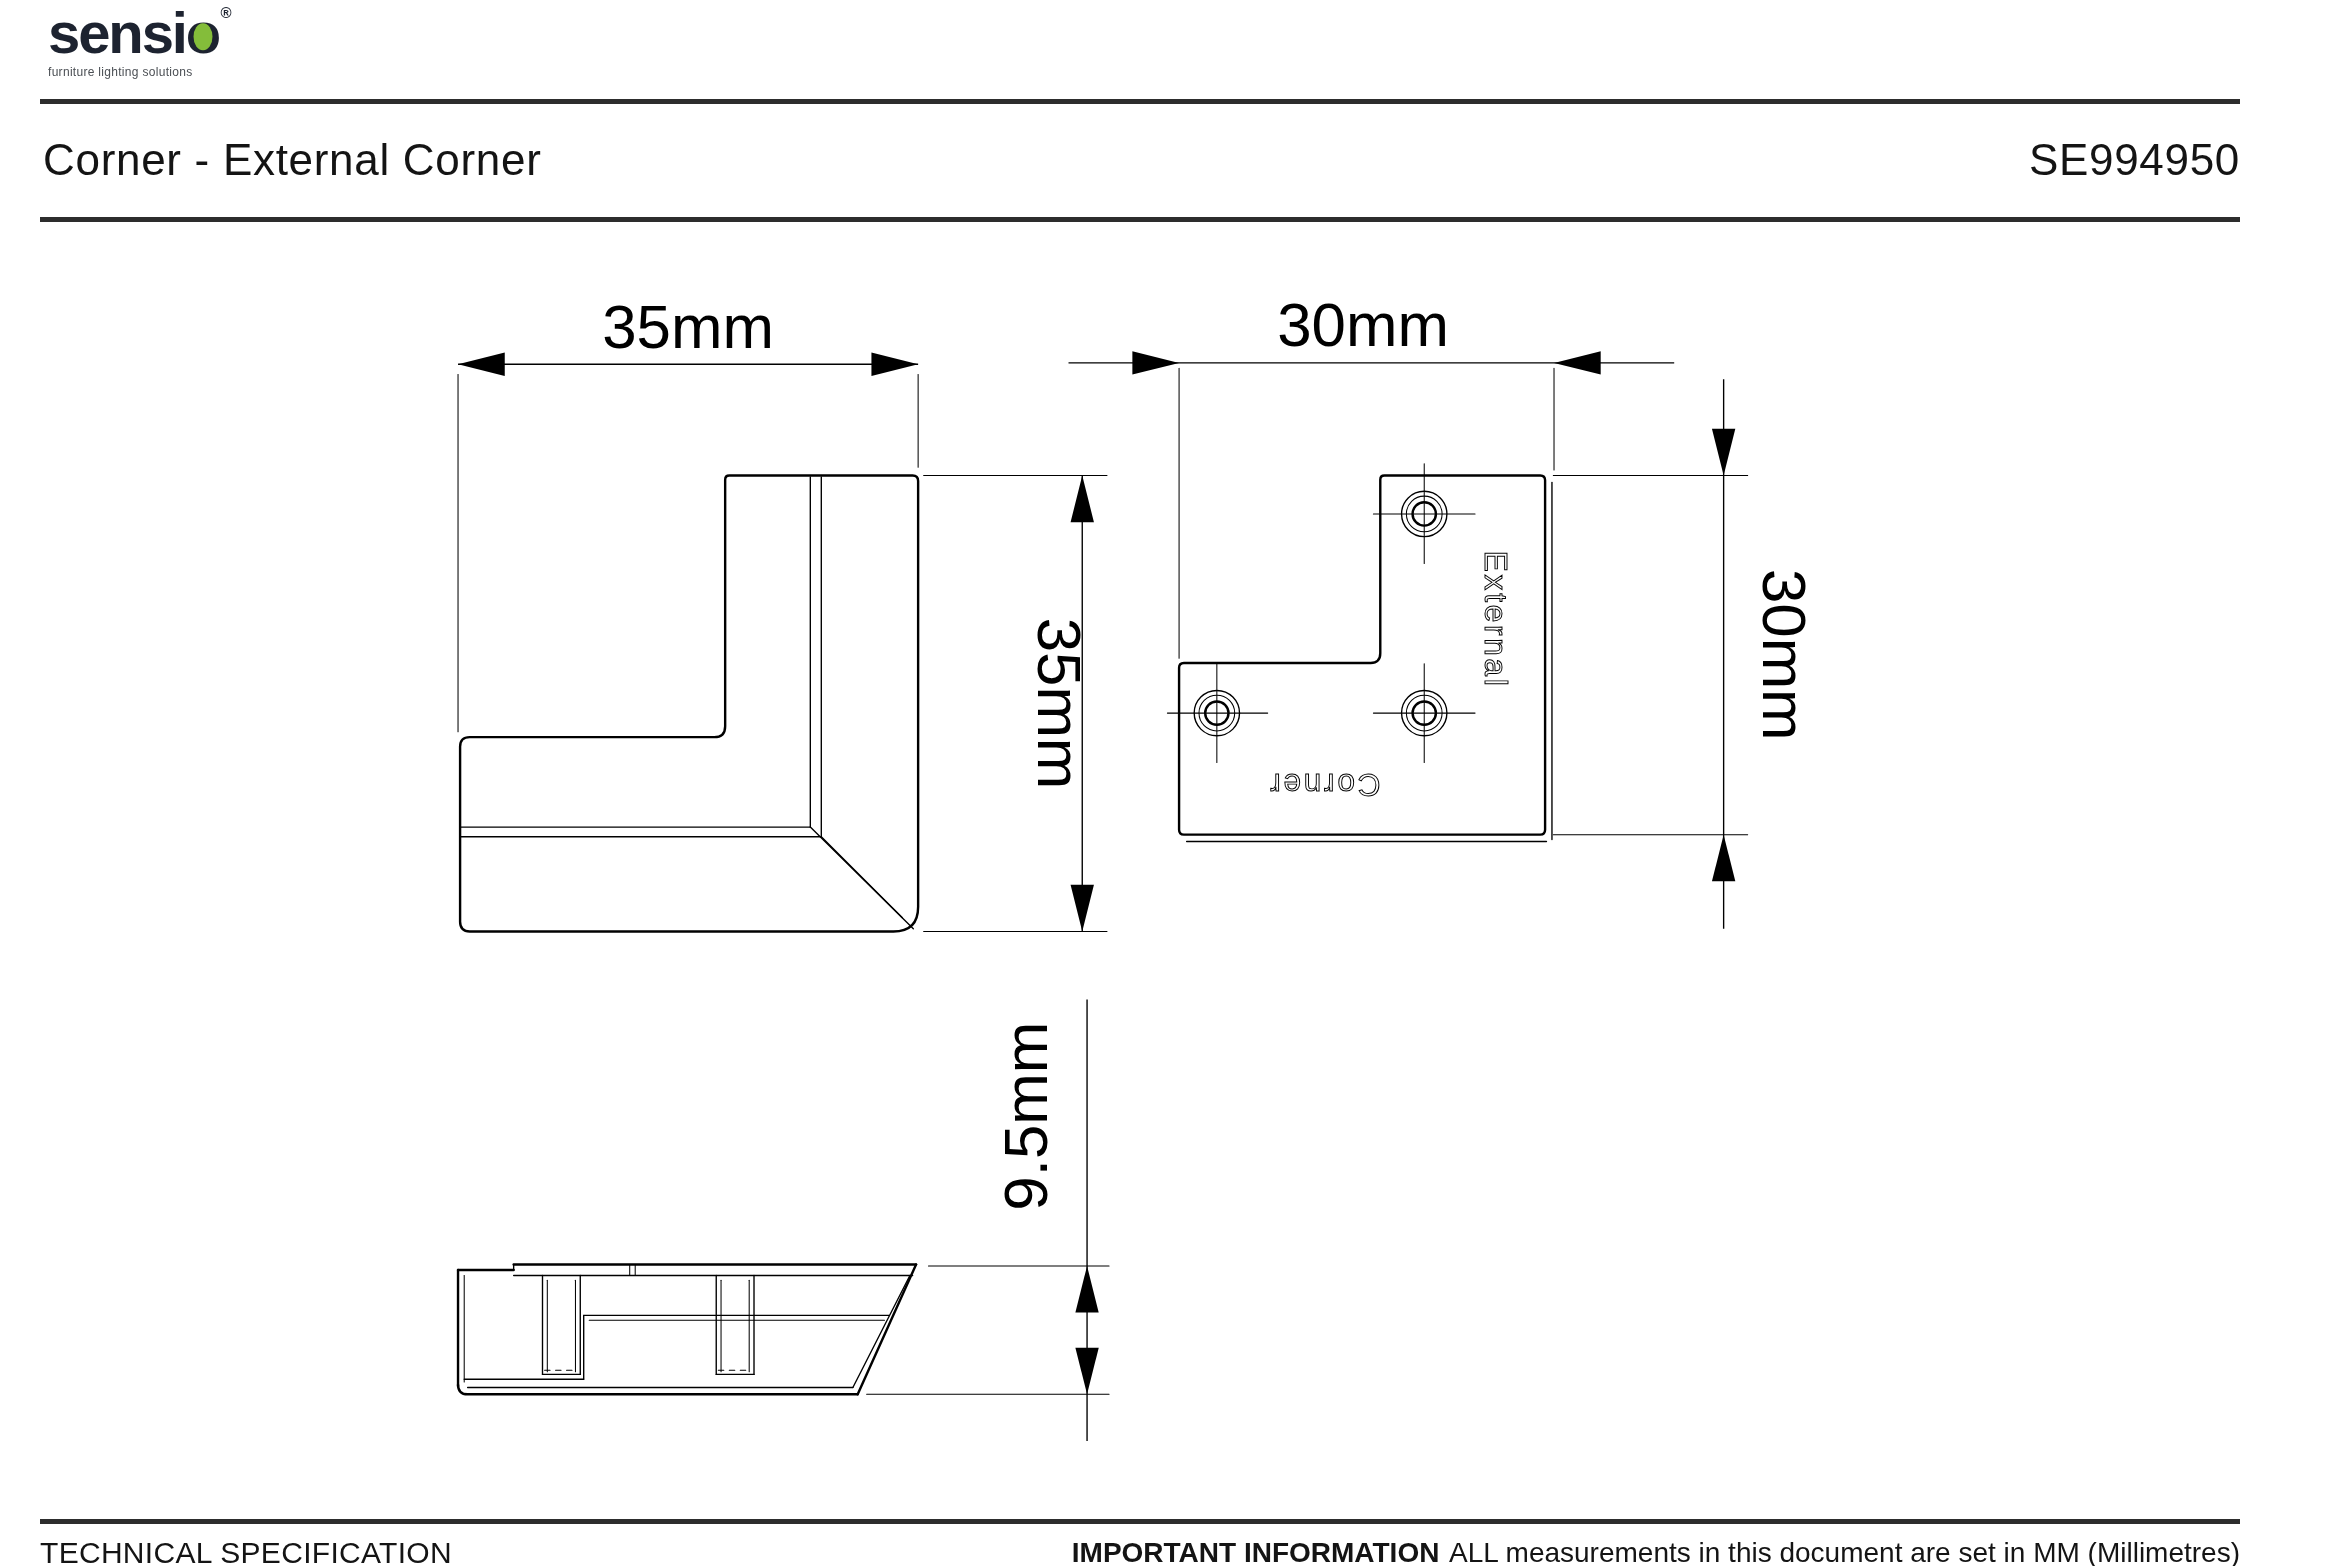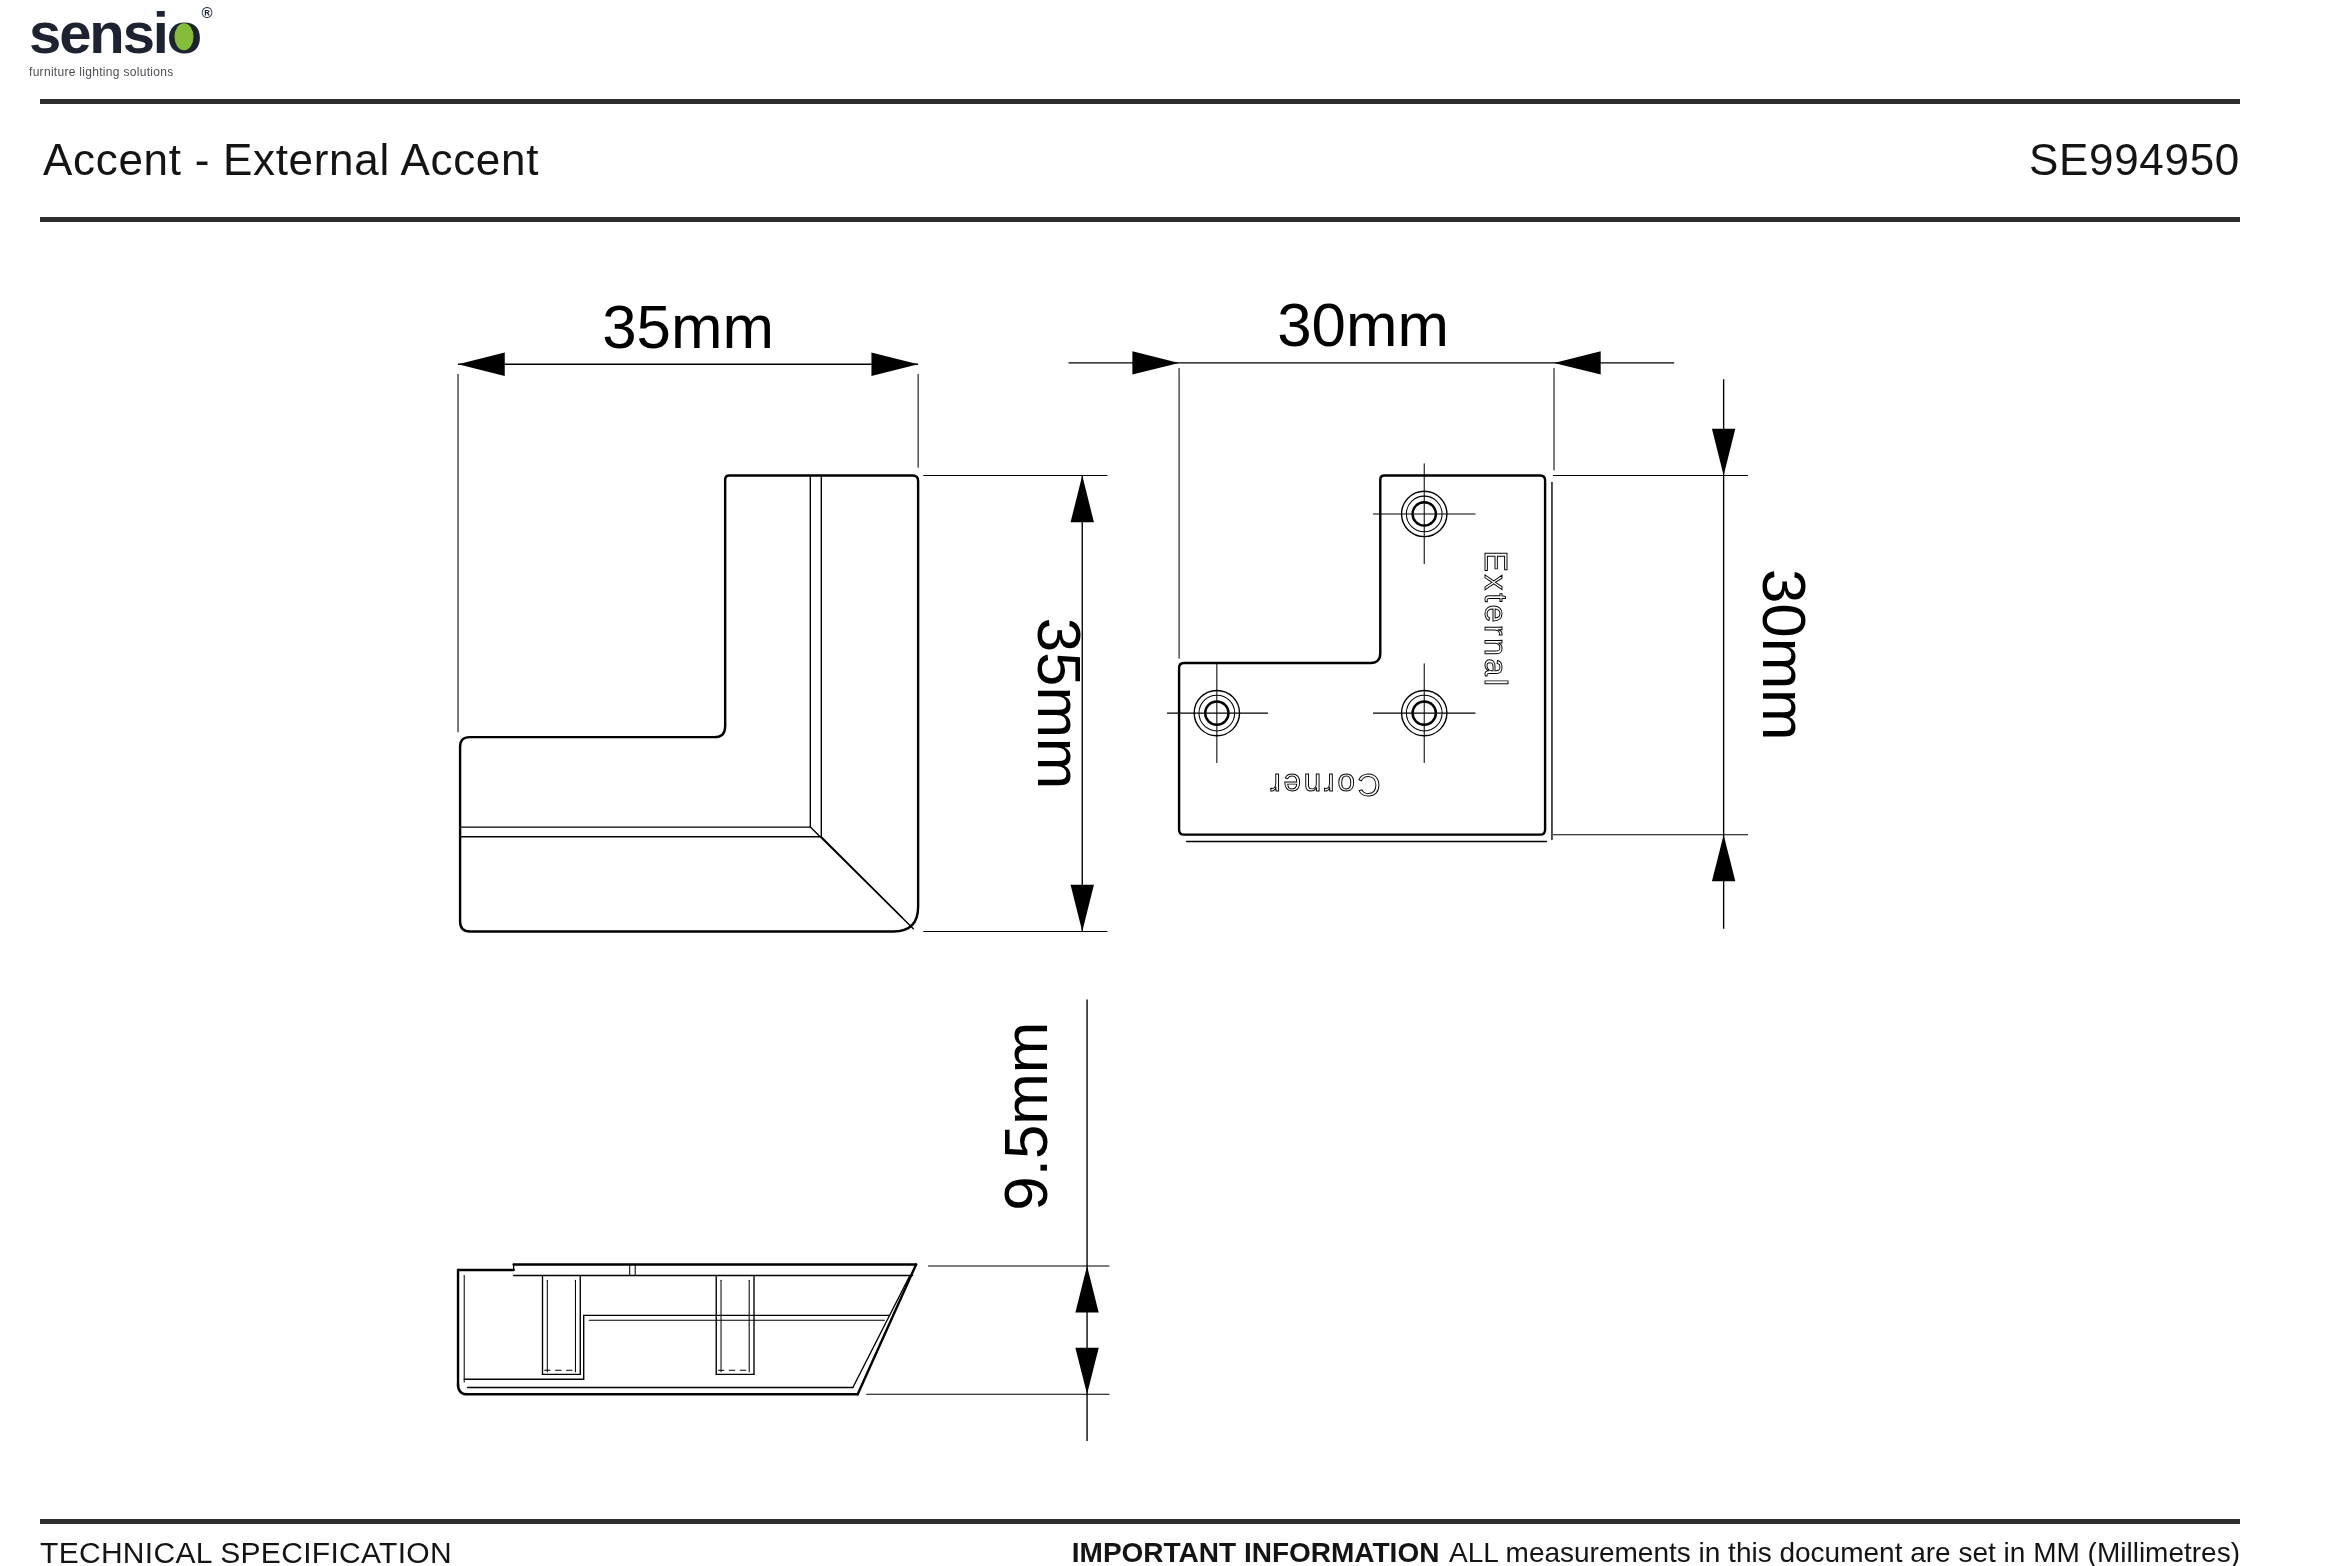--- a/index.html
+++ b/index.html
@@ -1,19 +1,19 @@
 <!DOCTYPE html>
 <html style="font-size:11px"><head>
 <meta charset="utf-8">
 <style>
   html,body{margin:0;padding:0;background:#ffffff;}
   body{width:2330px;height:1567px;position:relative;font-family:"Liberation Sans",sans-serif;color:#1a1a1a;overflow:hidden;}
 
   
-  .logo{position:absolute;left:29px;top:4.1px;line-height:1;}
+  .logo{position:absolute;left:48px;top:4.1px;line-height:1;}
   .logo-word{font-size:58px;font-weight:bold;letter-spacing:-2.1px;color:#1d2330;display:inline-block;}
   .logo-o{position:relative;display:inline-block;}
   .logo-o::after{content:"";position:absolute;left:52%;top:56%;width:19px;height:27.5px;background:#84bd3a;border-radius:50%;transform:translate(-50%,-50%);}
   .logo-reg{font-size:15px;font-weight:bold;color:#1d2330;vertical-align:top;position:relative;top:1.4px;left:1.4px;}
   .logo-tagline{font-size:12px;color:#4b4f54;letter-spacing:0.3px;margin-top:4.1px;}
 
   
   .rule{position:absolute;left:40px;width:2200px;height:4.8px;background:#2d2d2d;}
   .rule-top{top:99px;}
   .rule-mid{top:217px;}
@@ -40,21 +40,21 @@
 <body>
 
 <div class="logo">
   <div>
     <span class="logo-word"><span>sensi</span><span class="logo-o">o</span></span><span class="logo-reg">®</span>
   </div>
   <div class="logo-tagline">furniture lighting solutions</div>
 </div>
 
 <div class="rule rule-top"></div>
-<div class="page-title">Accent - External Accent</div>
+<div class="page-title">Corner - External Corner</div>
 <div class="product-code">SE994950</div>
 <div class="rule rule-mid"></div>
 
 <svg class="sheet-svg" width="2330" height="1567" viewBox="0 0 3393 2281">
 
   <g>
 
     <line class="hair" x1="667" y1="545" x2="667" y2="1065"></line>
     <line class="hair" x1="1337" y1="545" x2="1337" y2="680"></line>
     <line class="hair" x1="1345" y1="692" x2="1612" y2="692"></line>

